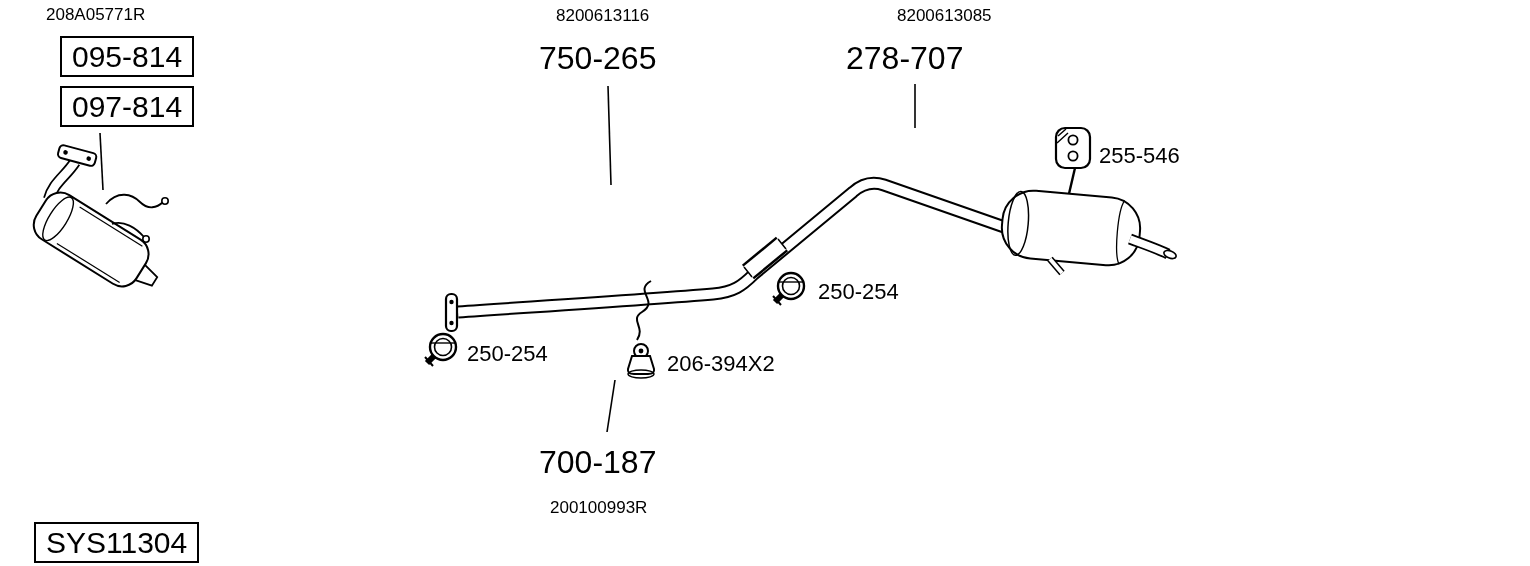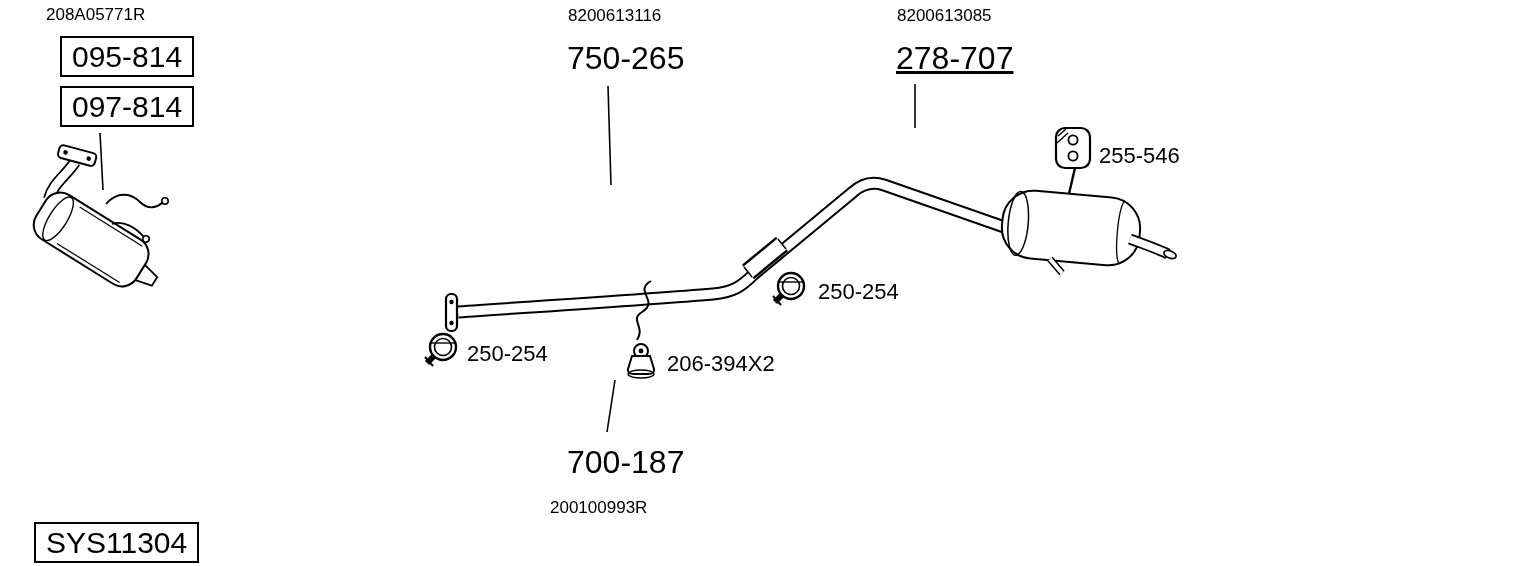--- a/index.html
+++ b/index.html
@@ -10,21 +10,21 @@
     background: #ffffff;
     font-family: "Liberation Sans", sans-serif;
     color: #000000;
     overflow: hidden;
   }
   .art { position: absolute; left: 0; top: 0; width: 1530px; height: 566px; }
 
   .lbl { position: absolute; white-space: nowrap; line-height: 1.1; }
   .small { font-size: 17px; }
   .med   { font-size: 22px; }
-  .big   { font-size: 32px; margin-left: 28px; }
+  .big   { font-size: 32px; }
   .boxed { border: 2px solid #000; padding: 2px 10px; font-size: 30px; background: #fff; margin-left: 32px; }
 
   
   .pipeO { fill: none; stroke: #000; stroke-width: 13; }
   .pipeI { fill: none; stroke: #fff; stroke-width: 9; }
   .ln    { fill: none; stroke: #000; stroke-width: 2; }
   .fw    { fill: #fff; stroke: #000; stroke-width: 2; }
 </style>
 </head>
 <body>
@@ -122,25 +122,25 @@
       <circle cx="0" cy="8" r="2.4" fill="#000"></circle>
       <path class="fw" style="stroke-width:2" d="M -9,13 L 9,13 L 13,26 Q 14,31 7,31 L -7,31 Q -14,31 -13,26 Z"></path>
       <ellipse class="ln" style="stroke-width:1.4" cx="0" cy="31" rx="13" ry="4"></ellipse>
     </g>
   </svg>
 
   <div class="lbl small" style="left:46px;  top:6px;">208A05771R</div>
   <div class="lbl boxed" style="left:28px;  top:36px;">095-814</div>
   <div class="lbl boxed" style="left:28px;  top:86px;">097-814</div>
 
-  <div class="lbl small" style="left:556px; top:7px;margin-left:12px;">8200613116</div>
+  <div class="lbl small" style="left:556px; top:7px;">8200613116</div>
   <div class="lbl big" style="left:539px; top:41px;">750-265</div>
 
   <div class="lbl small" style="left:861px; top:7px;margin-left:36px;">8200613085</div>
-  <div class="lbl big" style="left:868px; top:41px;text-decoration:underline;">278-707</div>
+  <div class="lbl big" style="left:846px; top:41px;">278-707</div>
 
   <div class="lbl med" style="left:1099px;top:144px;">255-546</div>
   <div class="lbl med" style="left:467px; top:342px;">250-254</div>
   <div class="lbl med" style="left:667px; top:352px;">206-394X2</div>
   <div class="lbl med" style="left:818px; top:280px;">250-254</div>
 
   <div class="lbl big" style="left:539px; top:445px;">700-187</div>
   <div class="lbl small" style="left:550px; top:499px;">200100993R</div>
 
   <div class="lbl boxed" style="left:2px;   top:522px;">SYS11304</div>

